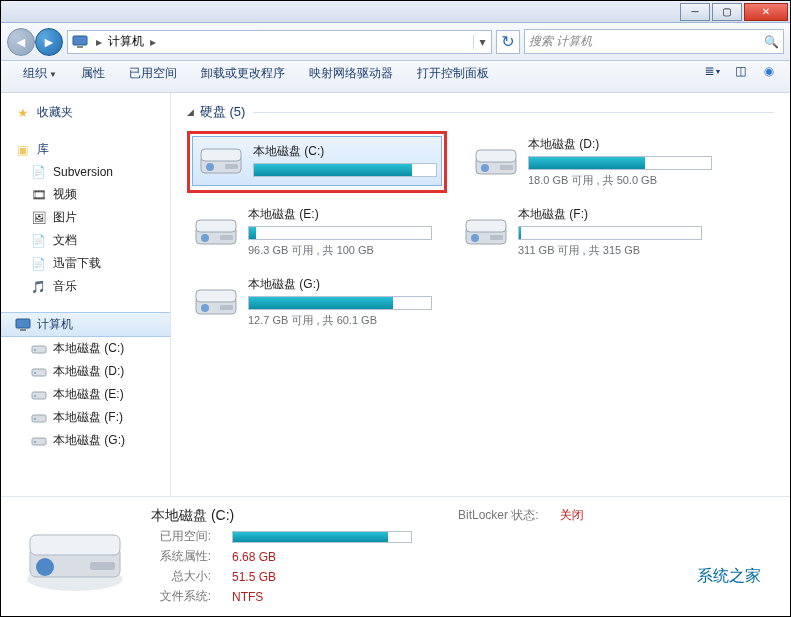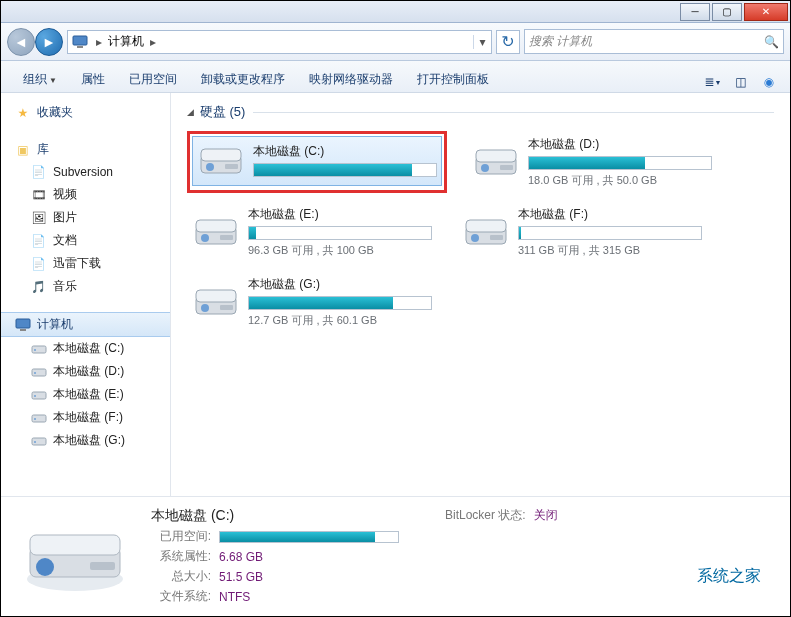--- a/index.html
+++ b/index.html
@@ -19,21 +19,21 @@
 .crumb-bar { flex: 1; height: 24px; border: 1px solid #a9bdd6; background: #fff; display: flex; align-items: center; font-size: 12px; }
 .crumb-icon { width: 20px; height: 20px; margin: 0 2px; display: flex; align-items: center; justify-content: center; }
 .crumb-sep { padding: 0 4px; color: #555; }
 .crumb-text { padding: 0 2px; }
 .crumb-drop { margin-left: auto; width: 18px; text-align: center; border-left: 1px solid #ccd8e8; color: #555; }
 .refresh-btn { width: 24px; height: 24px; border: 1px solid #a9bdd6; background: #fff; display: flex; align-items: center; justify-content: center; color: #2a6aa8; cursor: pointer; }
 .search-box { width: 260px; height: 25px; border: 1px solid #a9bdd6; background: #fff; display: flex; align-items: center; padding: 0 4px; color: #888; font-size: 12px; font-style: italic; }
 .search-box .mag { margin-left: auto; color: #5a82b3; font-style: normal; }
 
 
-.toolbar { height: 32px; background: linear-gradient(#f6f9fc,#e9eff7); border-bottom: 1px solid #cfd9e6; display: flex; align-items: flex-end; padding: 0 10px; font-size: 12px; color: #1a3d6d; }
+.toolbar { height: 32px; background: linear-gradient(#f6f9fc,#e9eff7); border-bottom: 1px solid #cfd9e6; display: flex; align-items: flex-start; padding: 0 10px; font-size: 12px; color: #1a3d6d; }
 .tool-item { padding: 4px 12px; cursor: pointer; }
 .tool-item .drop { font-size: 8px; margin-left: 2px; color: #444; }
 .tool-right { margin-left: auto; display: flex; gap: 6px; }
 .tool-icn { width: 22px; height: 20px; display: flex; align-items: center; justify-content: center; cursor: pointer; border: 1px solid transparent; }
 
 
 .main { flex: 1; display: flex; overflow: hidden; }
 .sidebar { width: 170px; border-right: 1px solid #e1e6ed; padding: 8px 0; overflow-y: auto; font-size: 12px; }
 .side-group { margin-bottom: 14px; }
 .side-head { display: flex; align-items: center; padding: 3px 6px 3px 14px; color: #1a3d6d; cursor: pointer; }
@@ -57,23 +57,23 @@
 .drv-name { color: #222; margin-bottom: 3px; }
 .drv-bar { height: 14px; border: 1px solid #b7c3d0; background: #fff; margin-bottom: 3px; position: relative; }
 .drv-fill { height: 100%; background: linear-gradient(#2ac0d6,#0a8ea4); }
 .drv-stat { color: #6a6f75; font-size: 11px; }
 
 
 .details { height: 120px; border-top: 1px solid #e1e6ed; display: flex; padding: 10px 14px; font-size: 12px; color: #555; gap: 16px; }
 .det-img { width: 120px; display: flex; align-items: center; justify-content: center; }
 .det-info { display: flex; flex-direction: column; gap: 3px; }
 .det-title { font-size: 14px; color: #222; }
-.det-row { display: flex; gap: 8px; align-items: center; }
+.det-row { display: flex; gap: 21px; align-items: center; }
 .det-lbl { color: #777; min-width: 60px; text-align: right; }
-.det-val { color: #701a75; }
+.det-val { color: #b91c1c; }
 .det-bar { width: 180px; height: 12px; border: 1px solid #b7c3d0; background: #fff; }
 .det-fill { height: 100%; background: linear-gradient(#2ac0d6,#0a8ea4); }
 .det-col2 { margin-left: 30px; }
 
 
 .hd-svg { width: 44px; height: 36px; }
 
 
 .watermark { position: absolute; right: 30px; bottom: 30px; color: #0369a1; font-size: 16px; pointer-events: none; }
 </style>

